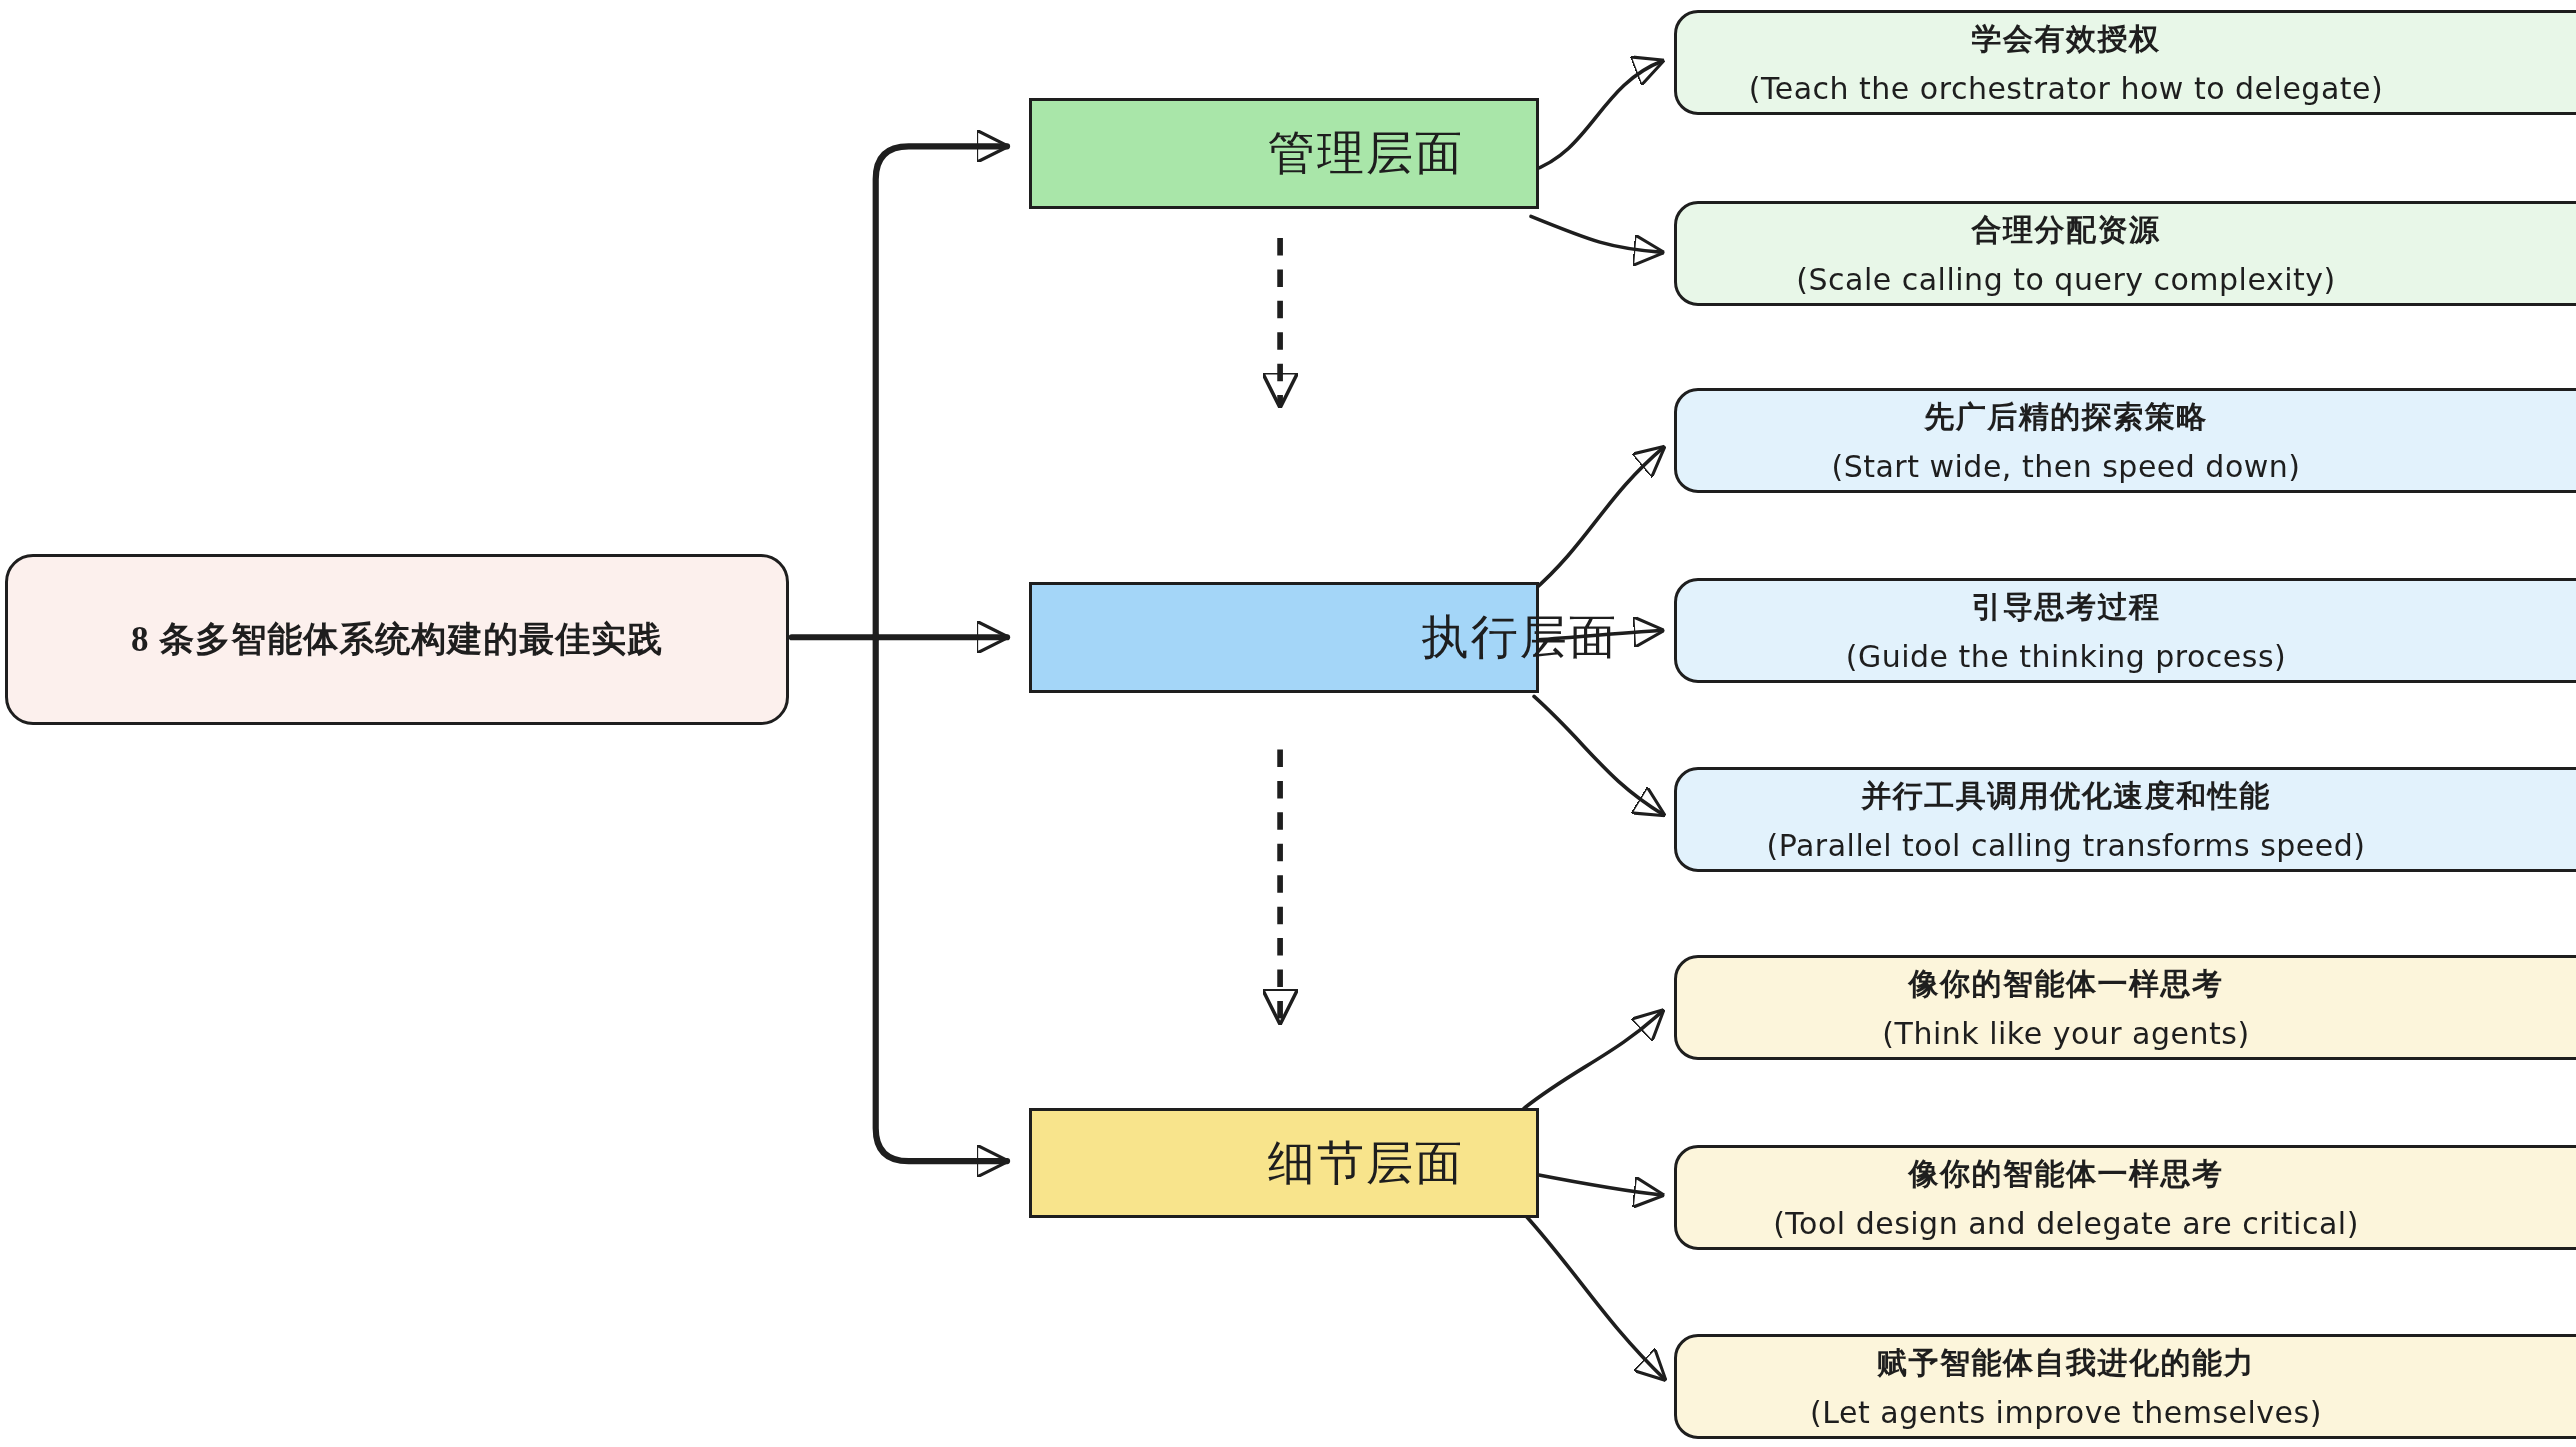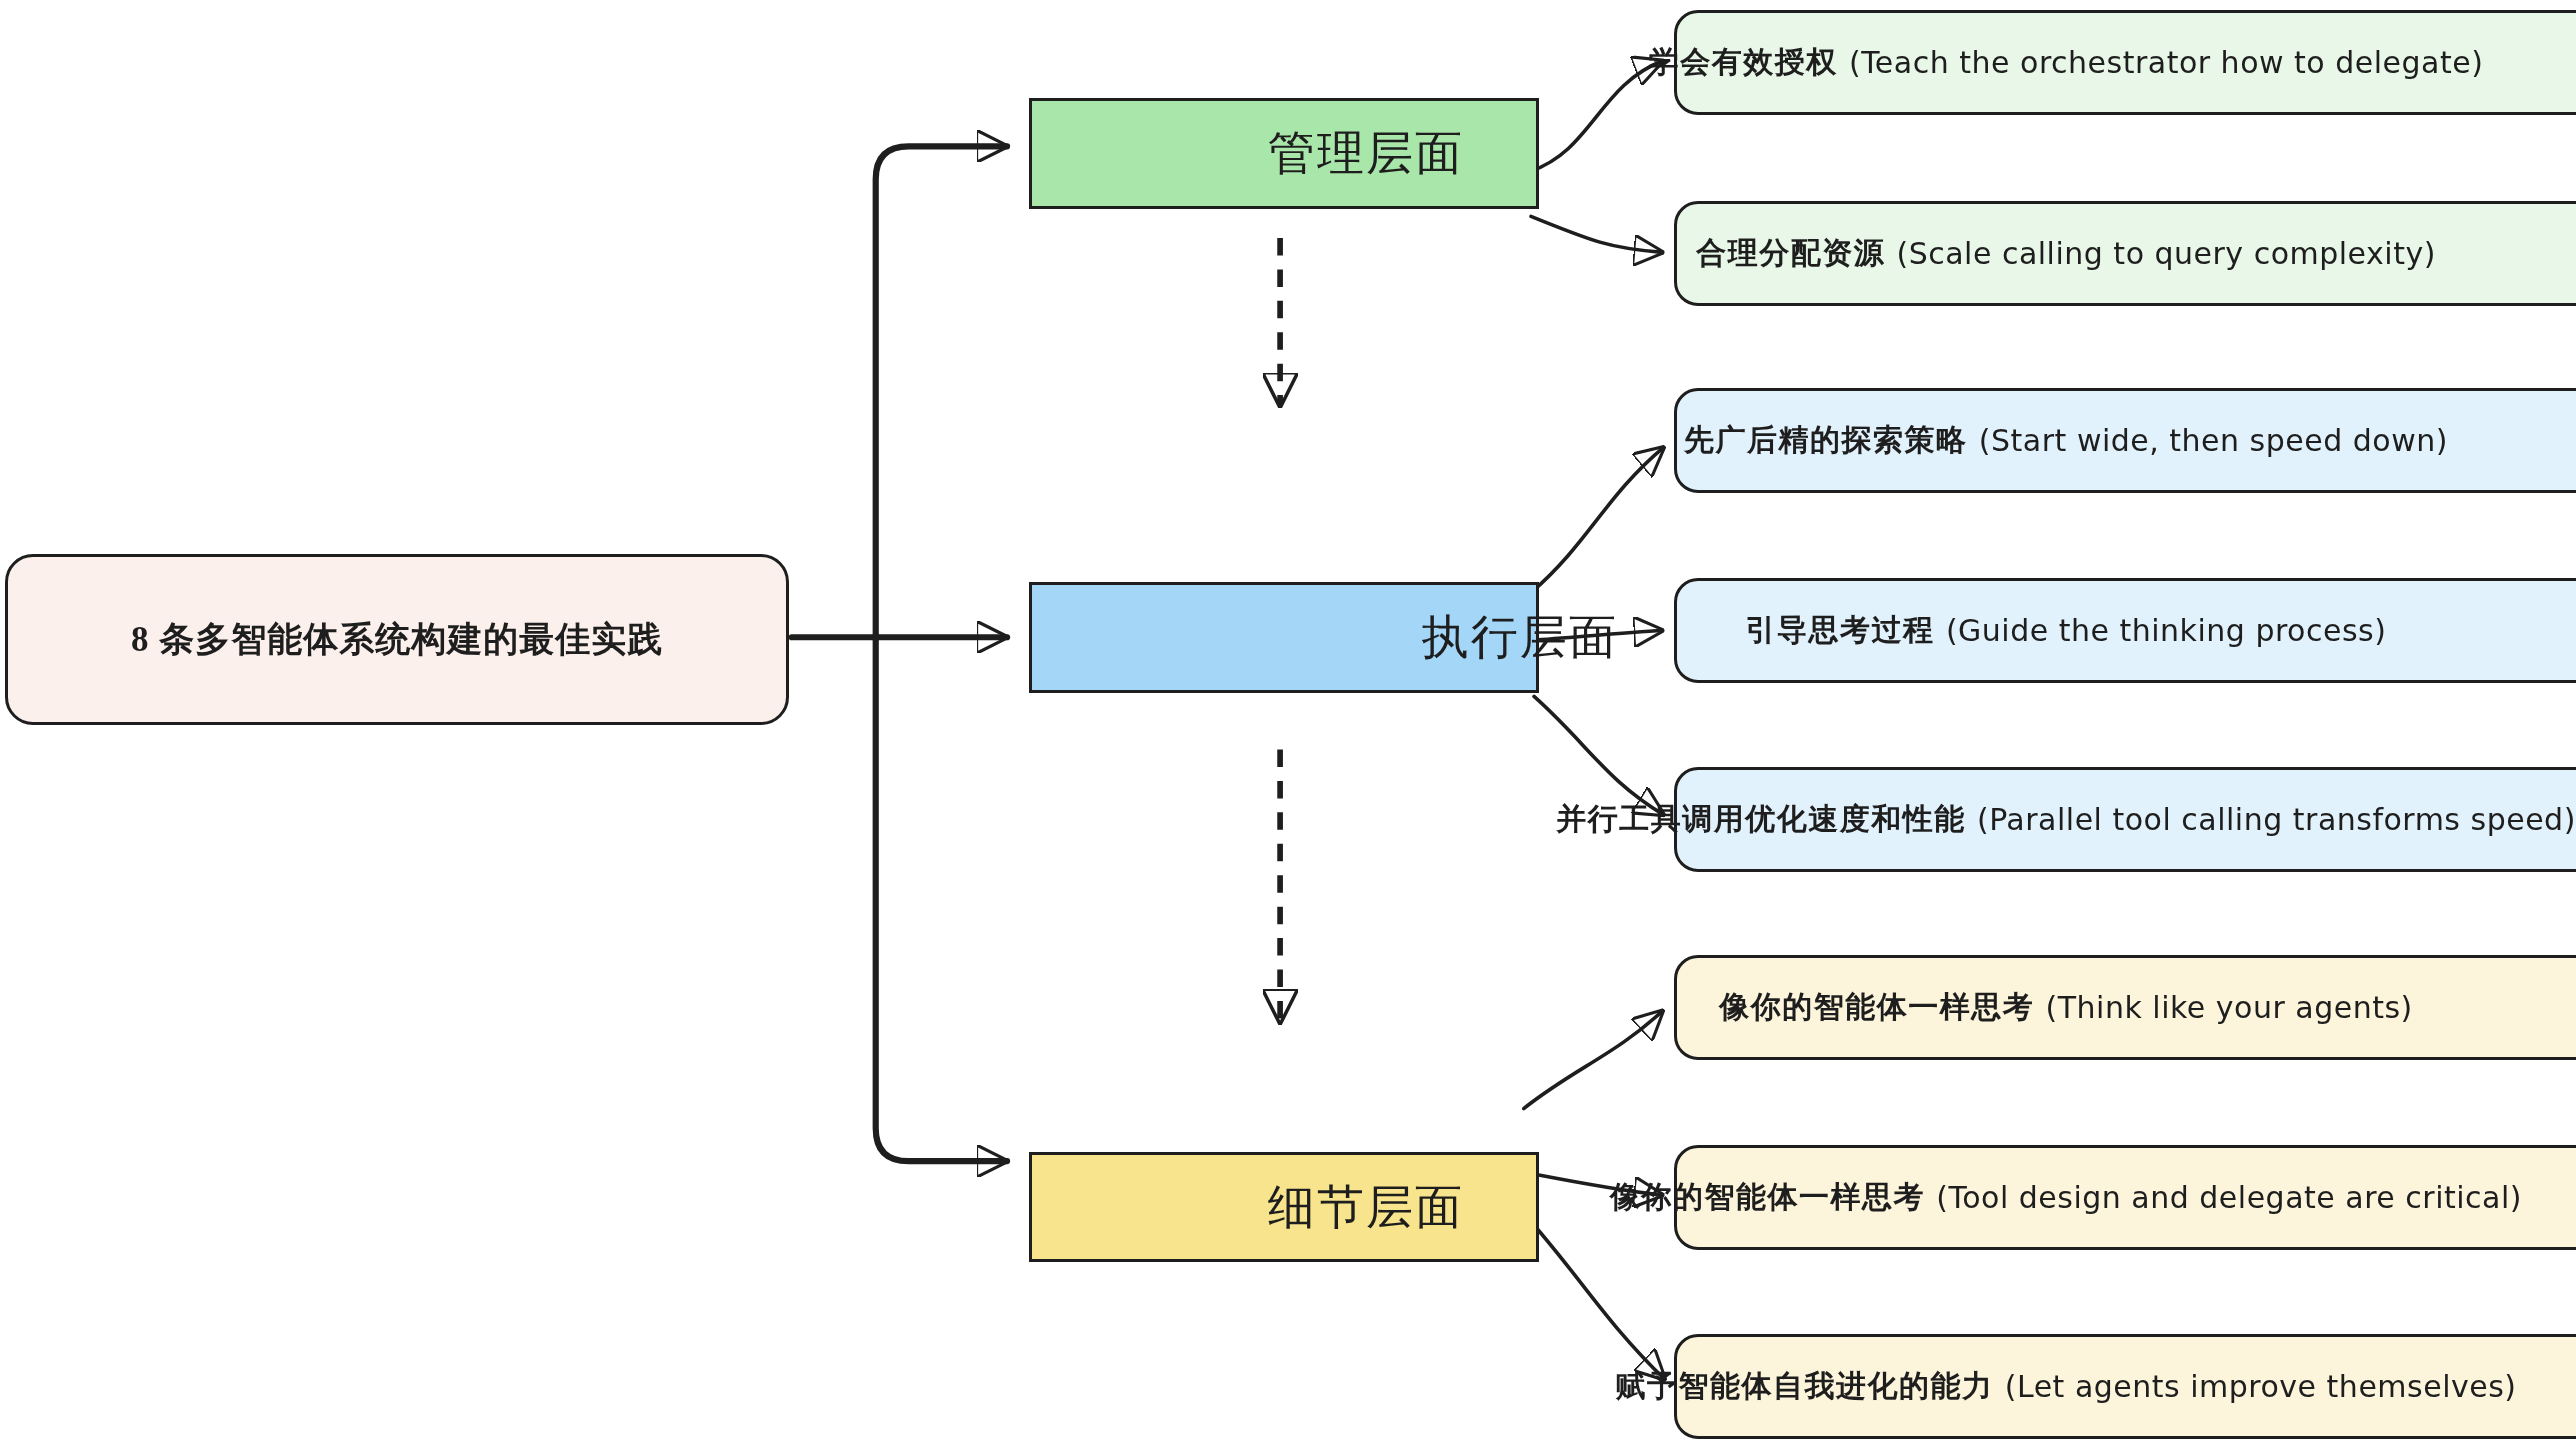--- a/index.html
+++ b/index.html
@@ -38,37 +38,37 @@
     font-size:35px;font-weight:700;letter-spacing:1px;
     white-space:nowrap;
   }
   .branch-node{
     left:1029px;width:510px;height:111px;
     border:3.6px solid var(--ink);
     border-radius:0;
   }
   .branch-green{top:98px;background:var(--green);}
   .branch-blue{top:582px;background:var(--blue);justify-content:flex-end;}
-  .branch-yellow{top:1108px;height:110px;background:var(--yellow);margin-top:44px;}
+  .branch-yellow{top:1108px;height:110px;background:var(--yellow);}
   .branch-label{
     font-family:"Liberation Serif", serif;
     font-size:47px;font-weight:500;letter-spacing:2.1px;
     white-space:nowrap;
     transform:translateX(82px);
   }
   .leaf-node{
     left:1674px;width:1046px;height:105px;
     border:3.1px solid var(--ink);
     border-radius:24px;
     flex-direction:column;gap:11.3px;
   }
   .leaf-green{background:var(--green-leaf);}
   .leaf-blue{background:var(--blue-leaf);}
   .leaf-yellow{background:var(--yellow-leaf);}
-  .leaf-text{display:flex;flex-direction:row;gap:11.3px;align-items:center;transform:translateX(-131px);}
+  .leaf-text{display:flex;flex-direction:column;gap:11.3px;align-items:center;transform:translateX(-131px);}
   .leaf-zh{font-size:30px;font-weight:600;letter-spacing:1.5px;white-space:nowrap;}
   .leaf-en{font-size:30px;font-weight:400;letter-spacing:0.5px;white-space:nowrap;}
   .leaf-top-1{top:10.3px;}   .leaf-top-2{top:201px;}
   .leaf-top-3{top:388px;}  .leaf-top-4{top:578px;}
   .leaf-top-5{top:767px;} .leaf-top-6{top:955px;}
   .leaf-top-7{top:1145px;} .leaf-top-8{top:1334px;}
 </style>
 </head>
 <body>
 

